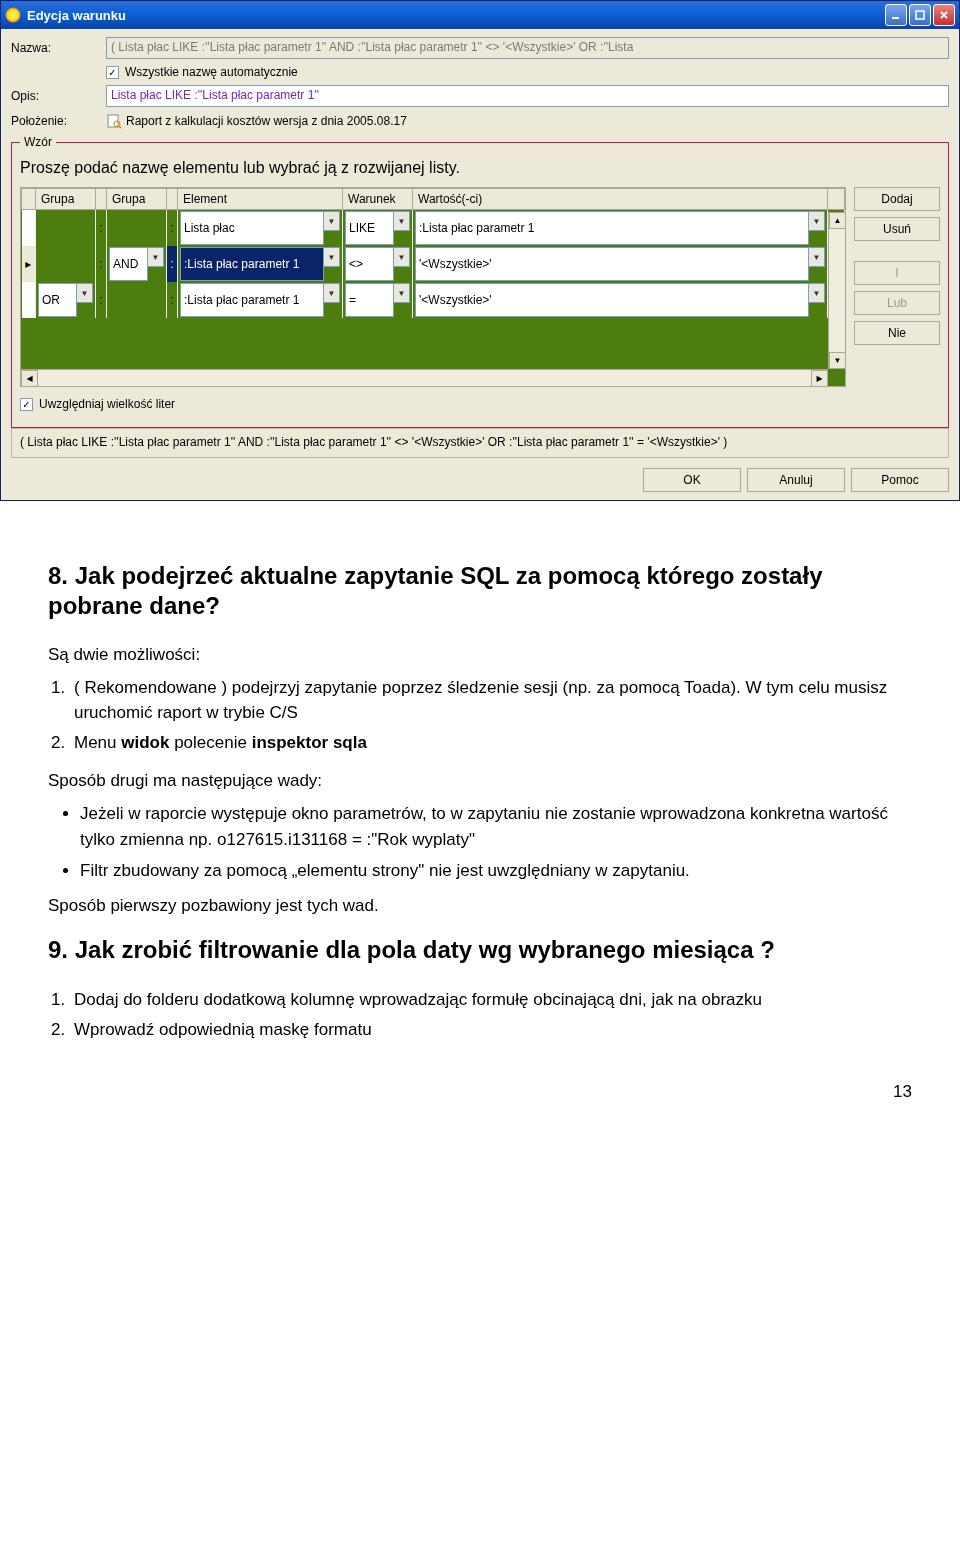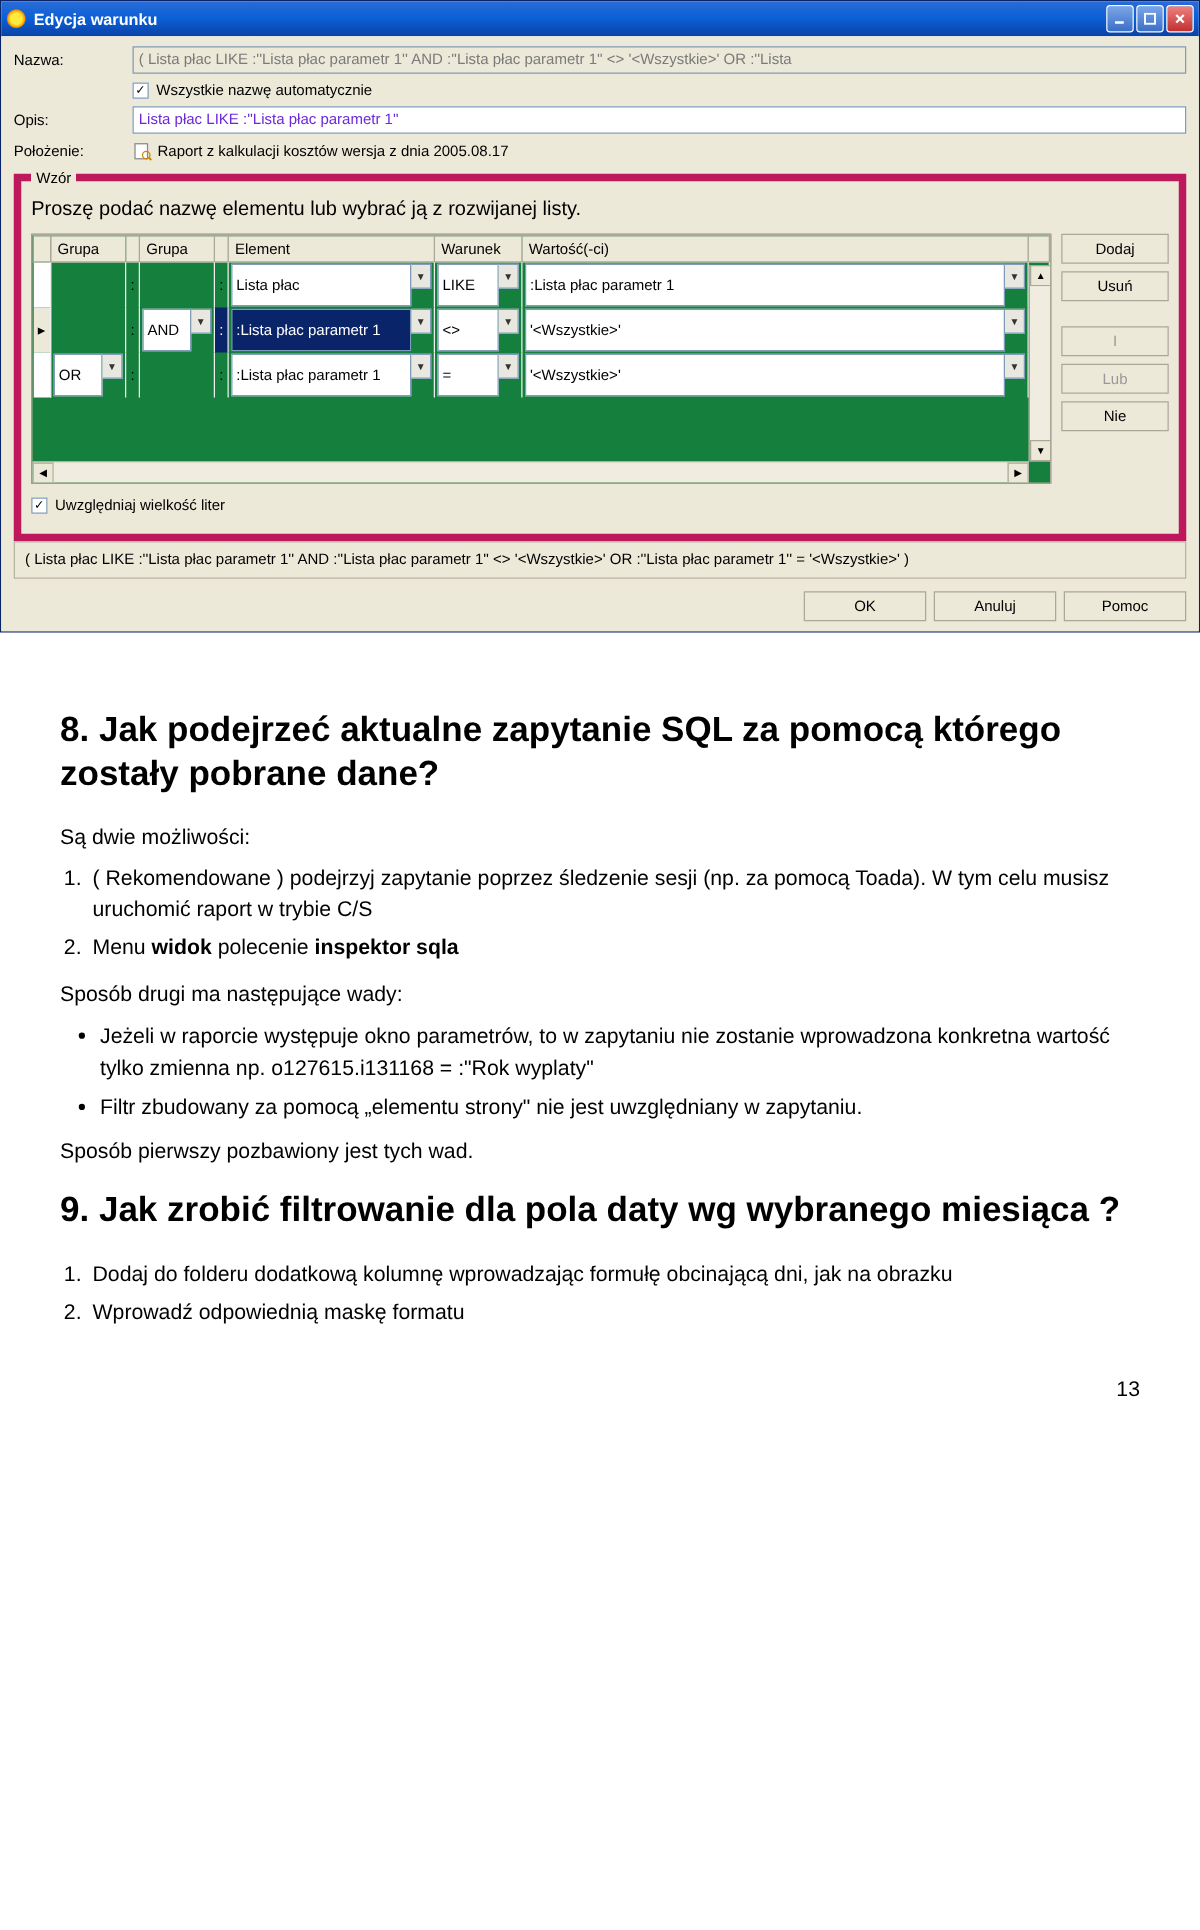--- a/index.html
+++ b/index.html
@@ -18,26 +18,26 @@
 
   .form-row { display: flex; align-items: center; margin-bottom: 6px; font-size: 12px; }
   .form-label { width: 95px; color: #000; }
   .textbox { flex: 1; height: 22px; background: #fff; border: 1px solid #7f9db9; padding: 2px 4px; font-size: 12px; color: #6d28d9; }
   .textbox.disabled { background: #ece9d8; color: #7a7a7a; }
   .checkrow { display: flex; align-items: center; margin-left: 95px; font-size: 12px; margin-bottom: 6px; }
   .checkbox { width: 13px; height: 13px; border: 1px solid #7f9db9; background: #fff; margin-right: 6px; display: flex; align-items: center; justify-content: center; font-size: 10px; color: #000; }
   .loc-icon { width: 16px; height: 16px; display: inline-block; margin-right: 4px; }
   .loc-icon svg { width: 16px; height: 16px; }
 
-  fieldset.wzor { border: 6px solid #be185d; padding: 6px 8px 8px 8px; margin-top: 4px; }
+  fieldset.wzor { border: 1px solid #be185d; padding: 6px 8px 8px 8px; margin-top: 4px; }
   fieldset.wzor legend { font-size: 12px; padding: 0 4px; }
   .hint { font-size: 16px; margin: 4px 0 10px 0; }
 
   .grid-wrap { display: flex; gap: 8px; }
-  .grid-left { flex: 1; border: 1px solid #aca899; background: #15803d; position: relative; height: 200px; overflow: hidden; }
+  .grid-left { flex: 1; border: 1px solid #aca899; background: #4d7c0f; position: relative; height: 200px; overflow: hidden; }
   .grid-right { width: 86px; display: flex; flex-direction: column; gap: 6px; }
   .btn { height: 24px; background: #ece9d8; border: 1px solid #aca899; font-size: 12px; cursor: pointer; display: flex; align-items: center; justify-content: center; }
   .btn.disabled { color: #999; }
 
   table.grid { border-collapse: collapse; font-size: 12px; width: 100%; }
   table.grid th { background: #ece9d8; border: 1px solid #aca899; font-weight: normal; padding: 3px 5px; text-align: left; font-size: 12px; }
   table.grid td { border-right: 1px solid #eee; padding: 1px 2px; }
   .row-colon { width: 10px; text-align: center; }
   .combo { flex: 1; height: 20px; border: 1px solid #7f9db9; background: #fff; display: flex; align-items: center; padding: 16px 3px; font-size: 12px; margin-right: 0; }
   .combo.sel { background: #0a246a; color: #fff; }
@@ -53,21 +53,21 @@
 
   .checkrow2 { display: flex; align-items: center; font-size: 12px; margin: 10px 0 8px 0; }
 
   .preview { border: 1px solid #b8b4a0; background: #ece9d8; padding: 6px 8px; font-size: 12px; color: #000; margin-bottom: 10px; min-height: 30px; }
 
   .bottom-buttons { display: flex; justify-content: flex-end; gap: 6px; }
   .bottom-buttons .btn { width: 98px; }
 
   
   .doc { padding: 0 48px 40px 48px; font-family: Arial, Helvetica, sans-serif; color: #000; }
-  .doc h2 { font-size: 28px; font-weight: bold; margin: 18px 0 22px 0; line-height: 1.25; }
+  .doc h2 { font-size: 24px; font-weight: bold; margin: 18px 0 22px 0; line-height: 1.25; }
   .doc p { font-size: 17px; margin: 0 0 8px 0; line-height: 1.4; }
   .doc ol { font-size: 17px; margin: 0 0 14px 22px; line-height: 1.5; }
   .doc ol li { margin-bottom: 4px; padding-left: 4px; }
   .doc ul { font-size: 17px; margin: 0 0 10px 32px; line-height: 1.5; list-style: disc; }
   .doc ul li { margin-bottom: 6px; }
   .doc .pagenum { text-align: right; font-size: 17px; margin-top: 40px; }
 </style>
 </head>
 <body>
 

